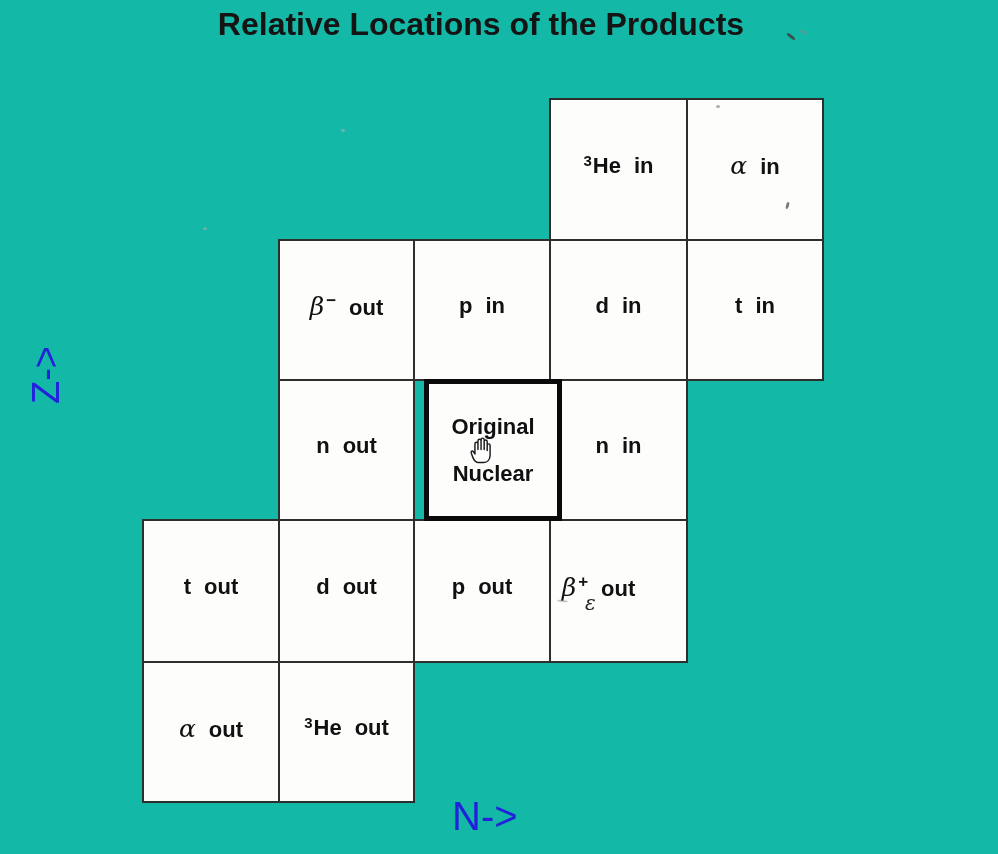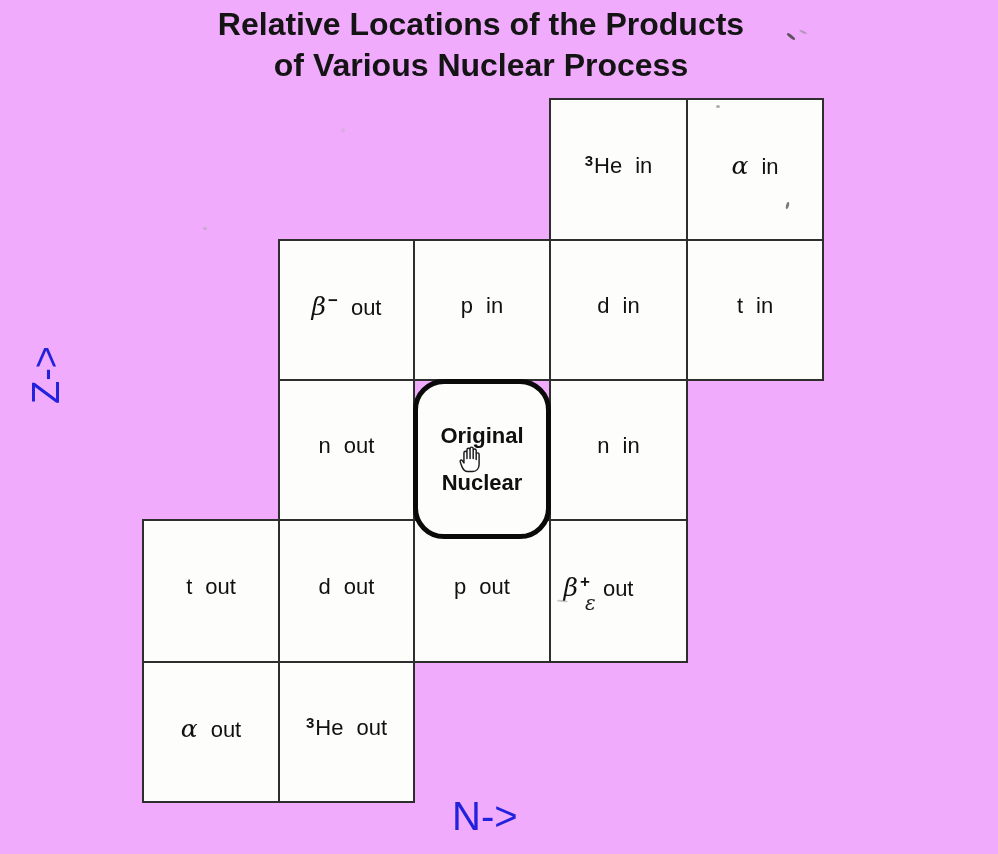--- a/index.html
+++ b/index.html
@@ -1,18 +1,18 @@
 <!DOCTYPE html>
 <html><head>
 <meta charset="utf-8">
 <style>
   html,body{margin:0;padding:0;background:#ffffff;}
   .stage{
     position:relative;width:998px;height:854px;overflow:hidden;
-    background:#f0abfc;
+    background:#14b8a6;
     font-family:"Liberation Sans","DejaVu Sans",sans-serif;
   }
   .title{
     position:absolute;top:4px;left:0;width:962px;text-align:center;
     font-weight:700;font-size:32px;line-height:41px;color:#141414;
   }
   .z-axis{
     position:absolute;left:2px;top:333px;width:88px;height:84px;
     display:flex;align-items:center;justify-content:center;
     transform:rotate(-90deg);
@@ -30,40 +30,39 @@
     padding-bottom:8px;
   }
   .cell.original{
     border:5px solid #0a0a0a;flex-direction:column;padding-bottom:0;
     z-index:2;
   }
   .cell-label{
     display:inline-flex;align-items:baseline;white-space:pre;
     font-weight:700;font-size:22px;color:#111;
   }
-  .p-bold{font-weight:400;}
+  .p-bold{font-weight:700;}
   .p-gap{display:inline-block;width:13px;}
   .p-sup{font-weight:700;font-size:15px;position:relative;top:-7px;margin-right:1px;}
   .p-supsign{font-weight:700;font-size:17px;position:relative;top:-9px;margin-left:2px;}
   .p-greek{font-family:"DejaVu Serif",serif;font-style:italic;font-weight:400;font-size:25px;}
   .cell-extra{
     position:absolute;left:34px;top:70px;
     font-family:"DejaVu Serif",serif;font-style:italic;font-size:20px;color:#222;
   }
   .orig-line{font-weight:700;font-size:22px;line-height:25px;color:#101010;}
   .hand{height:27px;margin:-2px 0 -3px -22px;}
   .speck{position:absolute;border-radius:50%;z-index:3;}
 </style>
 </head>
 <body>
 
 <div class="stage">
   <div class="title">
     <div>Relative Locations of the Products</div>
-    <div>of Various Nuclear Process</div>
   </div>
   <div class="z-axis" style="color: rgb(34, 34, 221);">Z-&gt;</div>
   <div class="n-axis" style="color: rgb(34, 34, 221);">N-&gt;</div>
   <div id="grid">
       <div class="cell" style="left: 549px; top: 98px; width: 139px; height: 143px; border-color: rgb(46, 46, 46);">
         <div class="cell-label"><span class="p-sup">3</span><span class="p-bold">He</span><span class="p-gap"></span><span class="p-bold">in</span></div>
       </div>
       <div class="cell" style="left: 686px; top: 98px; width: 138px; height: 143px; border-color: rgb(46, 46, 46);">
         <div class="cell-label"><span class="p-greek">α</span><span class="p-gap"></span><span class="p-bold">in</span></div>
       </div>
@@ -75,21 +74,21 @@
       </div>
       <div class="cell" style="left: 549px; top: 239px; width: 139px; height: 142px; border-color: rgb(46, 46, 46);">
         <div class="cell-label"><span class="p-bold">d</span><span class="p-gap"></span><span class="p-bold">in</span></div>
       </div>
       <div class="cell" style="left: 686px; top: 239px; width: 138px; height: 142px; border-color: rgb(46, 46, 46);">
         <div class="cell-label"><span class="p-bold">t</span><span class="p-gap"></span><span class="p-bold">in</span></div>
       </div>
       <div class="cell" style="left: 278px; top: 379px; width: 137px; height: 142px; border-color: rgb(46, 46, 46);">
         <div class="cell-label"><span class="p-bold">n</span><span class="p-gap"></span><span class="p-bold">out</span></div>
       </div>
-      <div class="cell original" style="left: 413px; top: 379px; width: 138px; height: 160px; border-color: rgb(10, 10, 10); border-radius: 31px;">
+      <div class="cell original" style="left: 424px; top: 379px; width: 138px; height: 142px; border-color: rgb(10, 10, 10);">
         <div class="orig-line">Original</div>
         <div class="hand"><svg width="26" height="27" viewBox="0 0 24 26">
             <path d="M8.5 24.5 C5.5 24.5 4.6 22.8 3.6 20.6 C2.8 18.8 2.2 17.3 1.6 15.1 C1.2 13.7 2.8 13 3.6 14.1 L5.2 16.3 L5.2 6.4 C5.2 5.6 5.9 5 6.7 5 C7.5 5 8.1 5.6 8.1 6.4 L8.1 12 L8.1 3.6 C8.1 2.8 8.8 2.1 9.6 2.1 C10.4 2.1 11.1 2.8 11.1 3.6 L11.1 12 L11.1 2.6 C11.1 1.8 11.8 1.1 12.6 1.1 C13.4 1.1 14.1 1.8 14.1 2.6 L14.1 12 L14.1 4.3 C14.1 3.5 14.7 2.9 15.5 2.9 C16.3 2.9 17 3.5 17 4.3 L17 13 L17 8 C17 7.2 17.6 6.6 18.4 6.6 C19.2 6.6 19.8 7.2 19.8 8 L19.8 17.5 C19.8 21.5 17.6 24.5 13.5 24.5 Z" fill="#ffffff" stroke="#1a1a1a" stroke-width="1.4" stroke-linejoin="round"></path>
           </svg></div>
         <div class="orig-line">Nuclear</div>
       </div>
       <div class="cell" style="left: 549px; top: 379px; width: 139px; height: 142px; border-color: rgb(46, 46, 46);">
         <div class="cell-label"><span class="p-bold">n</span><span class="p-gap"></span><span class="p-bold">in</span></div>
       </div>
       <div class="cell" style="left: 142px; top: 519px; width: 138px; height: 144px; border-color: rgb(46, 46, 46);">

